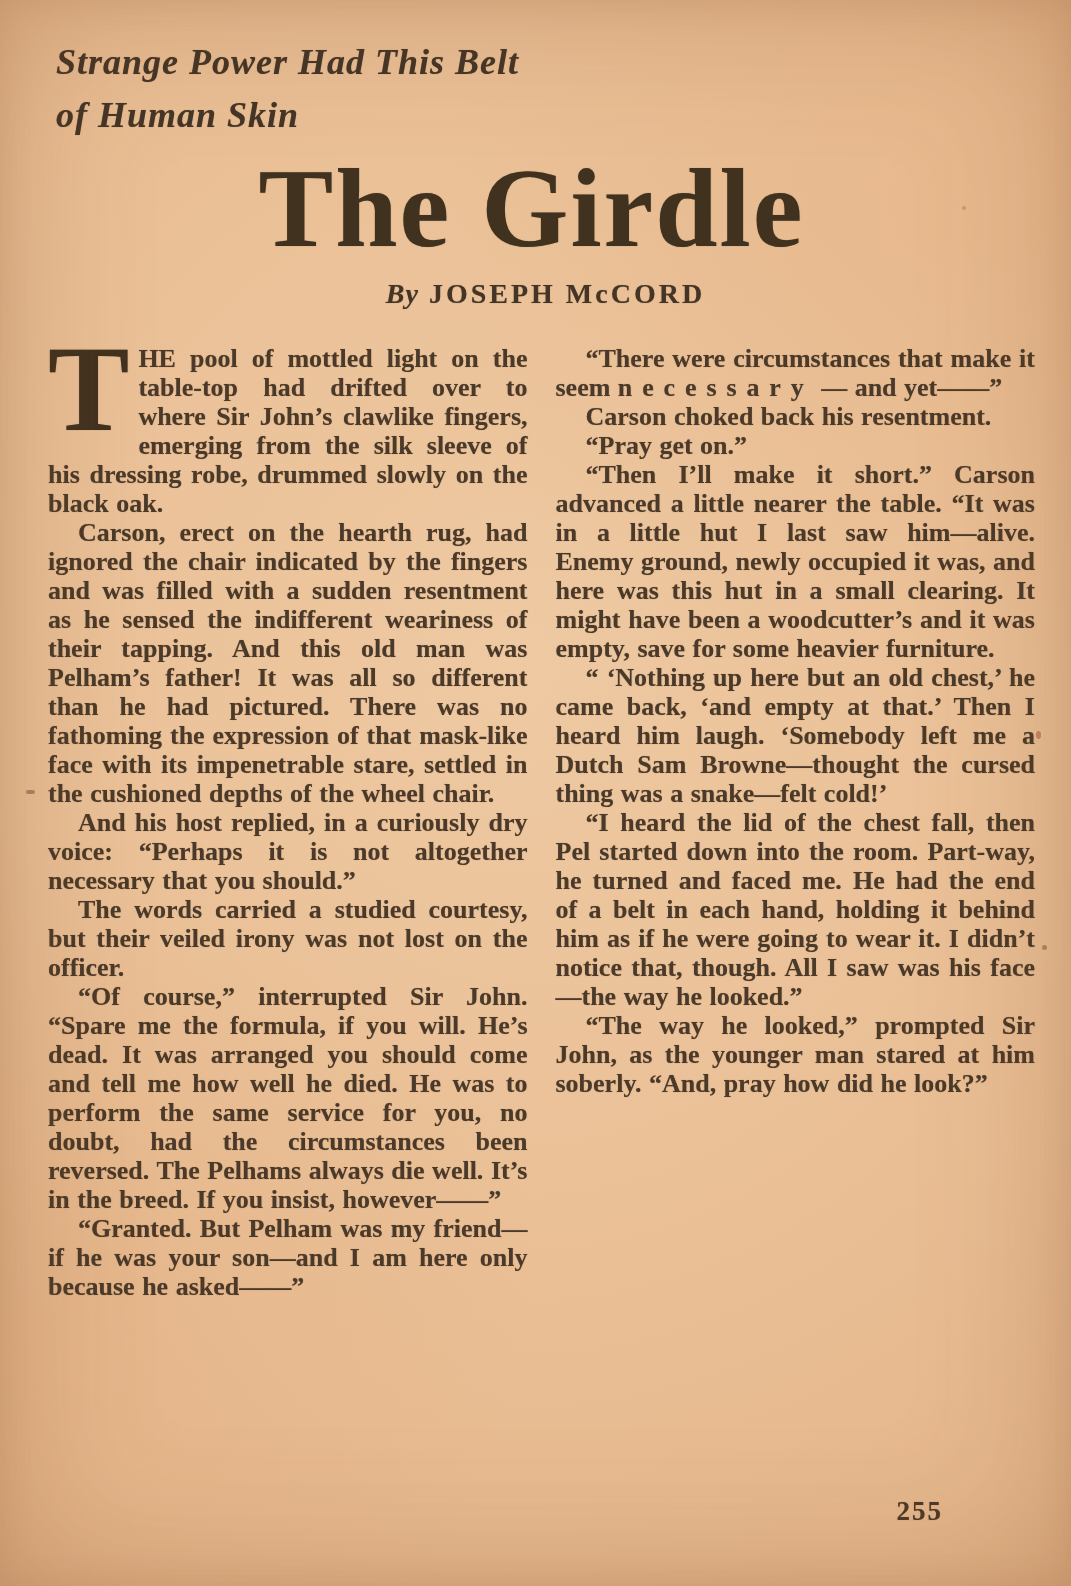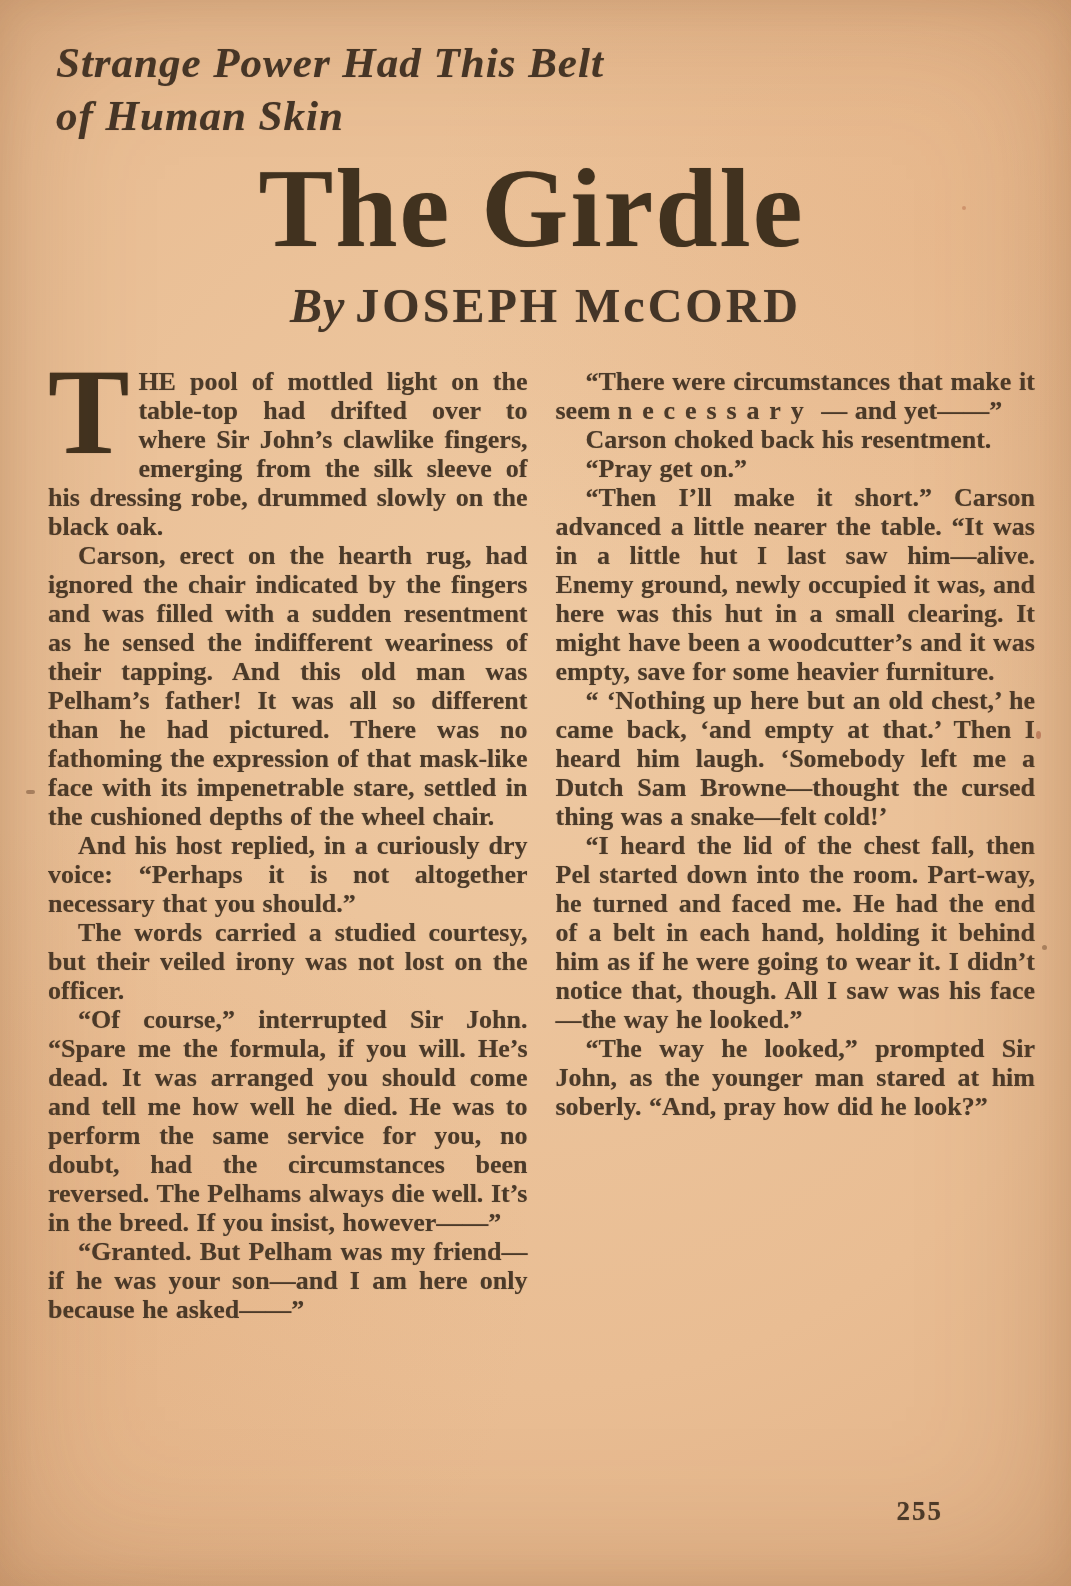--- a/index.html
+++ b/index.html
@@ -27,38 +27,38 @@
   }
   .vignette {
     position: absolute;
     inset: 0;
     pointer-events: none;
     box-shadow: inset 0 0 150px rgba(125,72,32,0.28), inset 0 0 35px rgba(125,72,32,0.12);
   }
   .kicker {
     padding: 36px 0 0 56px;
     font-style: italic;
-    font-size: 43px;
+    font-size: 36px;
     line-height: 53px;
     letter-spacing: 1px;
     color: #443527;
   }
   .title {
     margin: 10px 8px 0 0;
     text-align: center;
     font-size: 112px;
     line-height: 1.0;
     letter-spacing: 2px;
     font-weight: bold;
     color: #41321f;
   }
   .byline {
     margin-top: 14px;
     text-align: center;
-    font-size: 48px;
+    font-size: 28px;
     letter-spacing: 3px;
     color: #443527;
     padding-left: 20px;
   }
   .byline .by {
     font-style: italic;
     letter-spacing: 1px;
     margin-right: 10px;
   }
   .columns {

